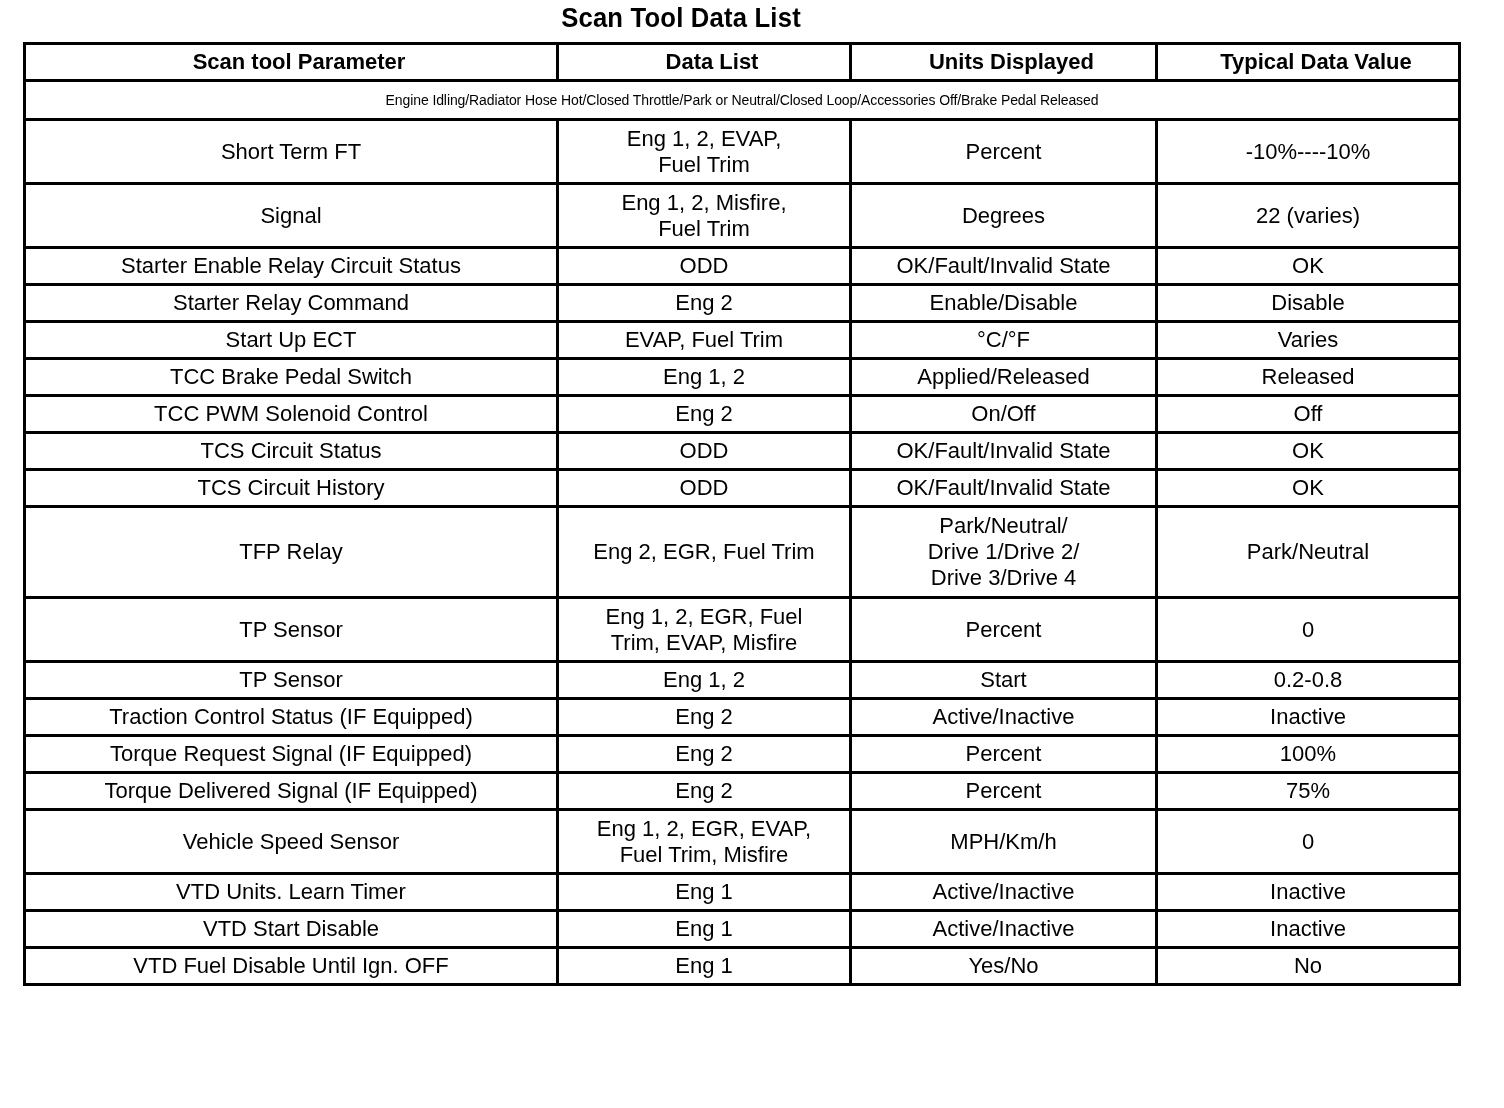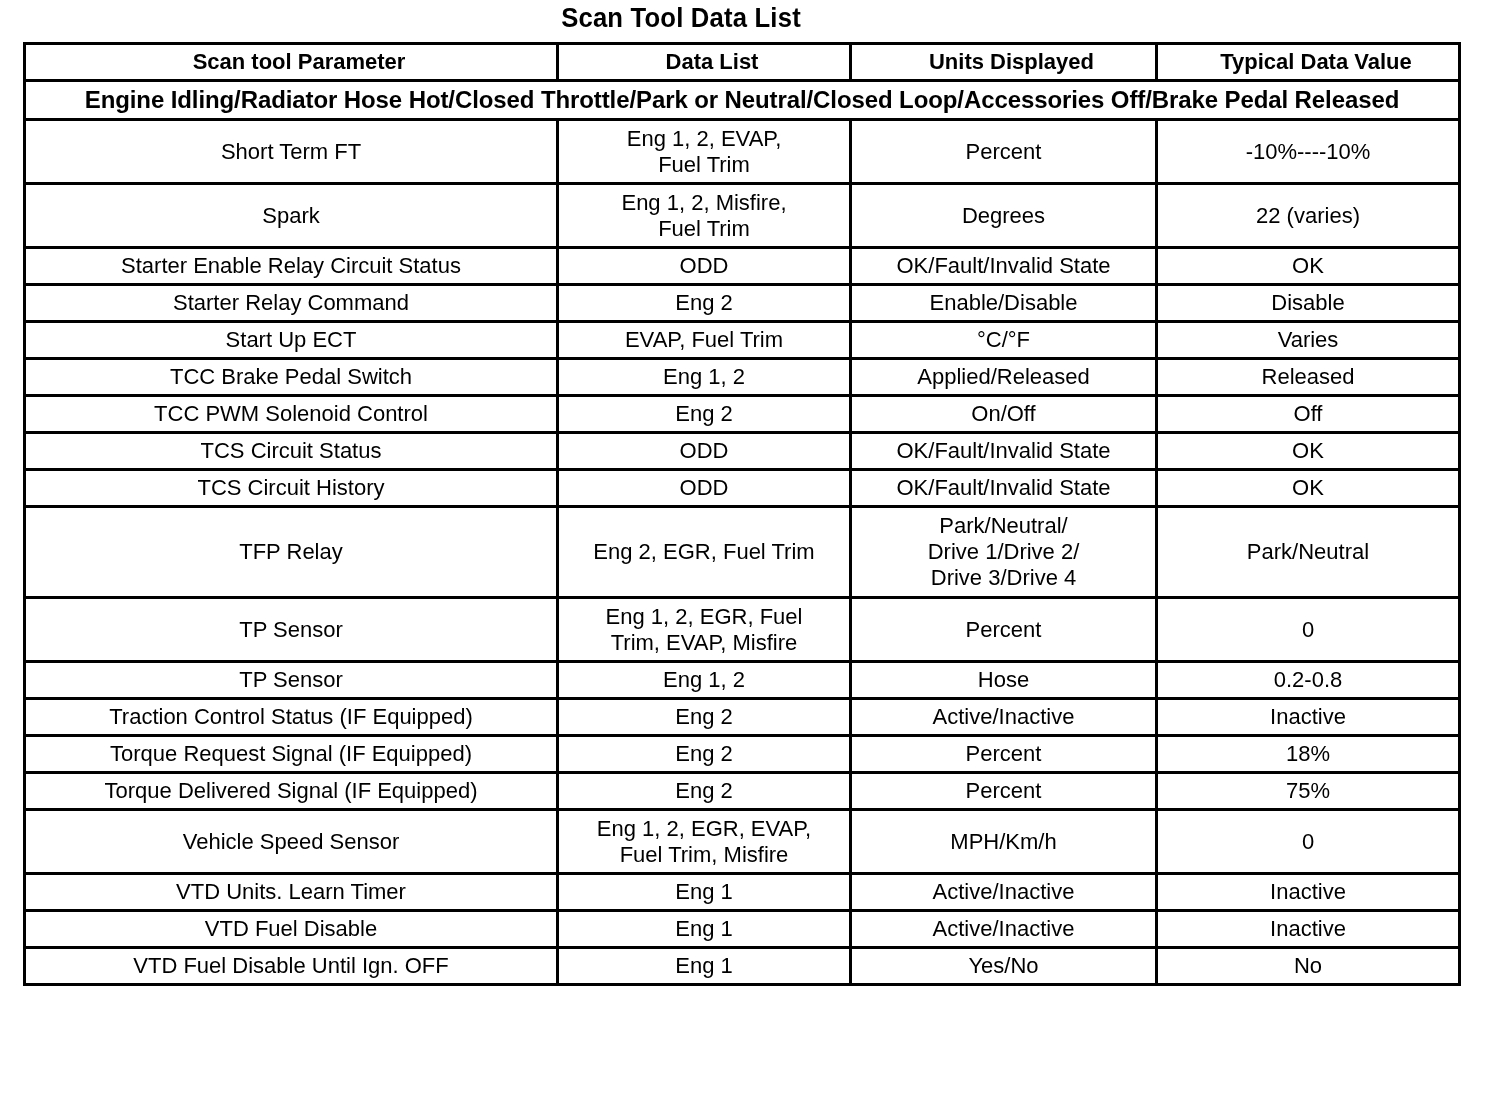--- a/index.html
+++ b/index.html
@@ -50,23 +50,23 @@
       line-height: 26px;
       white-space: pre-line;
     }
     table.data-table th {
       font-weight: bold;
       height: 34px;
       font-size: 22px;
       padding-left: 20px;
     }
     table.data-table tr.condition-row td {
-      font-weight: bold;
+      font-weight: normal;
       height: 36px;
-      font-size: 24px;
+      font-size: 14px;
       letter-spacing: -0.1px;
     }
     tr.h1 td { height: 34px; margin-top: 12px; }
     tr.h2 td { height: 61px; }
     tr.h3 td { height: 88px; }
   </style>
 </head>
 <body>
 
 <div class="doc-title">Scan Tool Data List</div>
@@ -91,21 +91,21 @@
       <td colspan="4">Engine Idling/Radiator Hose Hot/Closed Throttle/Park or Neutral/Closed Loop/Accessories Off/Brake Pedal Released</td>
     </tr>
     <tr class="h2">
       <td>Short Term FT</td>
       <td>Eng 1, 2, EVAP,
 Fuel Trim</td>
       <td>Percent</td>
       <td>-10%----10%</td>
     </tr>
     <tr class="h2">
-      <td>Spark</td>
+      <td>Signal</td>
       <td>Eng 1, 2, Misfire,
 Fuel Trim</td>
       <td>Degrees</td>
       <td>22 (varies)</td>
     </tr>
     <tr class="h1">
       <td>Starter Enable Relay Circuit Status</td>
       <td>ODD</td>
       <td>OK/Fault/Invalid State</td>
       <td>OK</td>
@@ -157,34 +157,34 @@
     <tr class="h2">
       <td>TP Sensor</td>
       <td>Eng 1, 2, EGR, Fuel
 Trim, EVAP, Misfire</td>
       <td>Percent</td>
       <td>0</td>
     </tr>
     <tr class="h1">
       <td>TP Sensor</td>
       <td>Eng 1, 2</td>
-      <td>Hose</td>
+      <td>Start</td>
       <td>0.2-0.8</td>
     </tr>
     <tr class="h1">
       <td>Traction Control Status (IF Equipped)</td>
       <td>Eng 2</td>
       <td>Active/Inactive</td>
       <td>Inactive</td>
     </tr>
     <tr class="h1">
       <td>Torque Request Signal (IF Equipped)</td>
       <td>Eng 2</td>
       <td>Percent</td>
-      <td>18%</td>
+      <td>100%</td>
     </tr>
     <tr class="h1">
       <td>Torque Delivered Signal (IF Equipped)</td>
       <td>Eng 2</td>
       <td>Percent</td>
       <td>75%</td>
     </tr>
     <tr class="h2">
       <td>Vehicle Speed Sensor</td>
       <td>Eng 1, 2, EGR, EVAP,
@@ -192,21 +192,21 @@
       <td>MPH/Km/h</td>
       <td>0</td>
     </tr>
     <tr class="h1">
       <td>VTD Units. Learn Timer</td>
       <td>Eng 1</td>
       <td>Active/Inactive</td>
       <td>Inactive</td>
     </tr>
     <tr class="h1">
-      <td>VTD Fuel Disable</td>
+      <td>VTD Start Disable</td>
       <td>Eng 1</td>
       <td>Active/Inactive</td>
       <td>Inactive</td>
     </tr>
     <tr class="h1">
       <td>VTD Fuel Disable Until Ign. OFF</td>
       <td>Eng 1</td>
       <td>Yes/No</td>
       <td>No</td>
     </tr>

